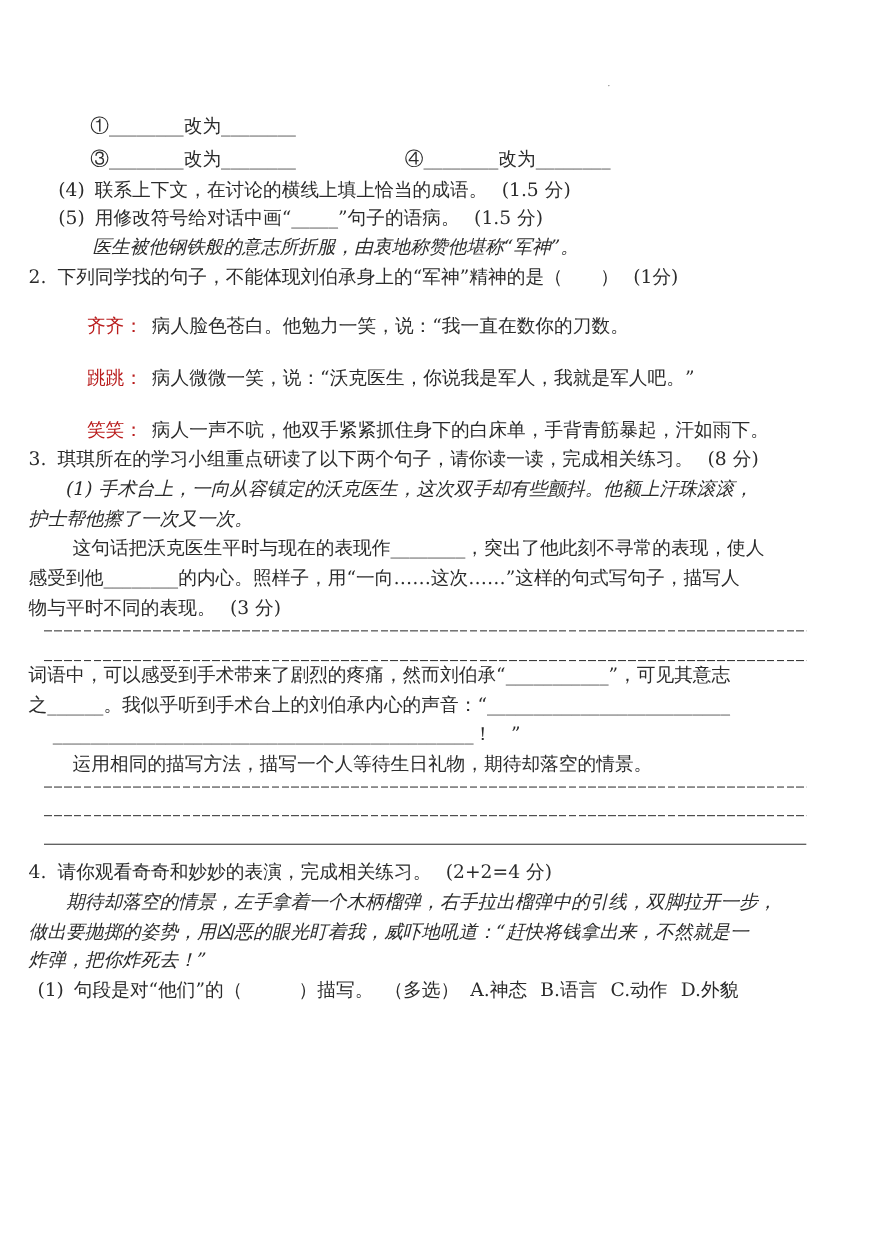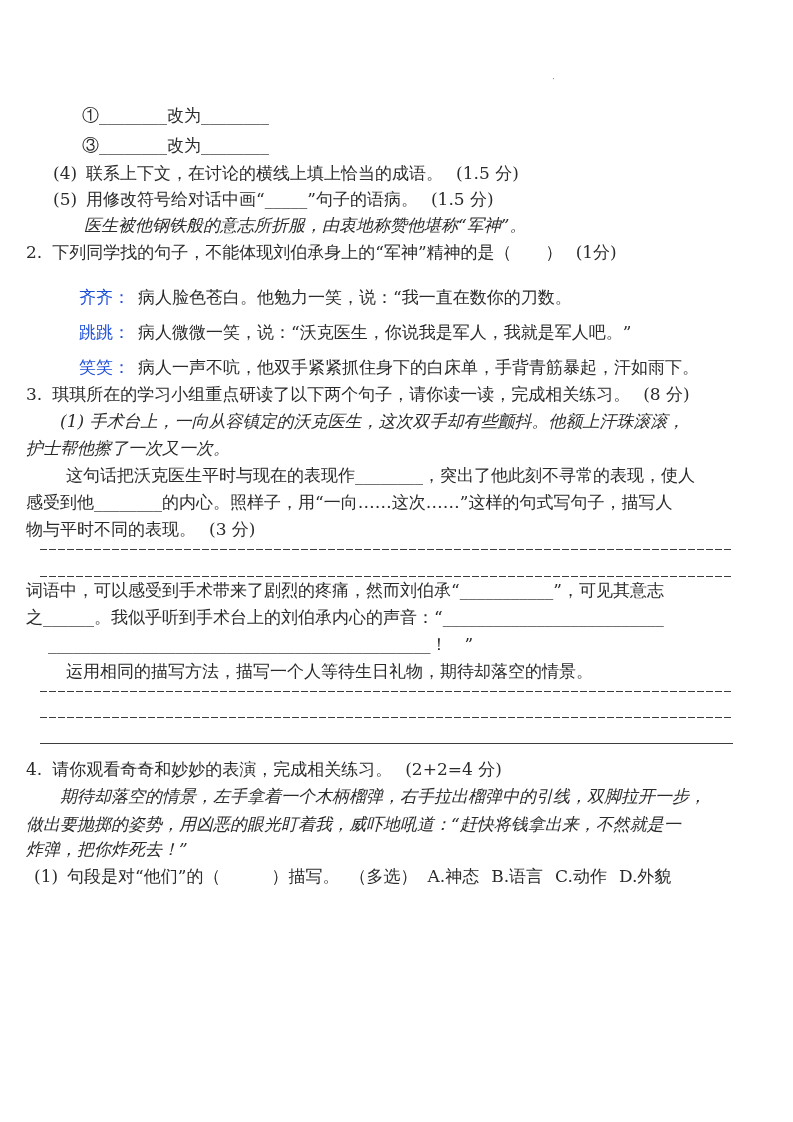--- a/index.html
+++ b/index.html
@@ -27,54 +27,55 @@
   .indent-quote{padding-left:58px;}     
   .indent-spk{padding-left:53px;}       
   .indent-sub{padding-left:8px;}        
   .indent-cont{padding-left:22px;}      
   .num{margin-right:10px;}
   .lbl{margin-right:9px;}
   .score{margin-left:13px;}
   .spk-name{margin-right:8px;}
   .opt{margin-right:12px;}
   .tag{margin-right:10px;}
-  .green{color:#1d4ed8;}
+  .green{color:#b91c1c;}
   .ans-line{
     margin-left:14px;
     background:repeating-linear-gradient(90deg,#3c3c3c 0 7px,transparent 7px 9px) left bottom/100% 1.5px no-repeat;
   }
   .ans-h7{height:7px;}
   .ans-h27{height:27px;}
   .ans-h26{height:26px;}
   .ans-h25{height:25px;}
   .ans-solid{
     background:none;
     border-bottom:1.5px solid #3c3c3c;
   }
   .stray{position:absolute;left:552px;top:74px;font-size:9px;color:#8a8a8a;}
   .mt18{margin-top:18px;}
-  .mt16{margin-top:8px;}
+  .mt16{margin-top:20px;}
   .mt17{margin-top:17px;}
   .mt12{margin-top:12px;}
   .mt10{margin-top:10px;}
   .mt3{margin-top:3px;}
 </style>
 </head>
 <body>
 
 <div class="page">
   <span class="stray">·</span>
 
   <div class="content">
 
     <div class="fill-row">
       <span class="fill-left">①________改为________</span>
     </div>
     <div class="fill-row">
       <span class="fill-left">③________改为________</span>
+      <span class="fill-right">④________改为________</span>
     </div>
 
     <div class="line h26 indent-num">
       <span class="lbl">(4)</span><span>联系上下文，在讨论的横线上填上恰当的成语。</span><span class="score">(1.5 分)</span>
     </div>
     <div class="line h26 indent-num">
       <span class="lbl">(5)</span><span>用修改符号给对话中画“_____”句子的语病。</span><span class="score">(1.5 分)</span>
     </div>
     <div class="line kai indent-quote">医生被他钢铁般的意志所折服，由衷地称赞他堪称“军神”。</div>
 

